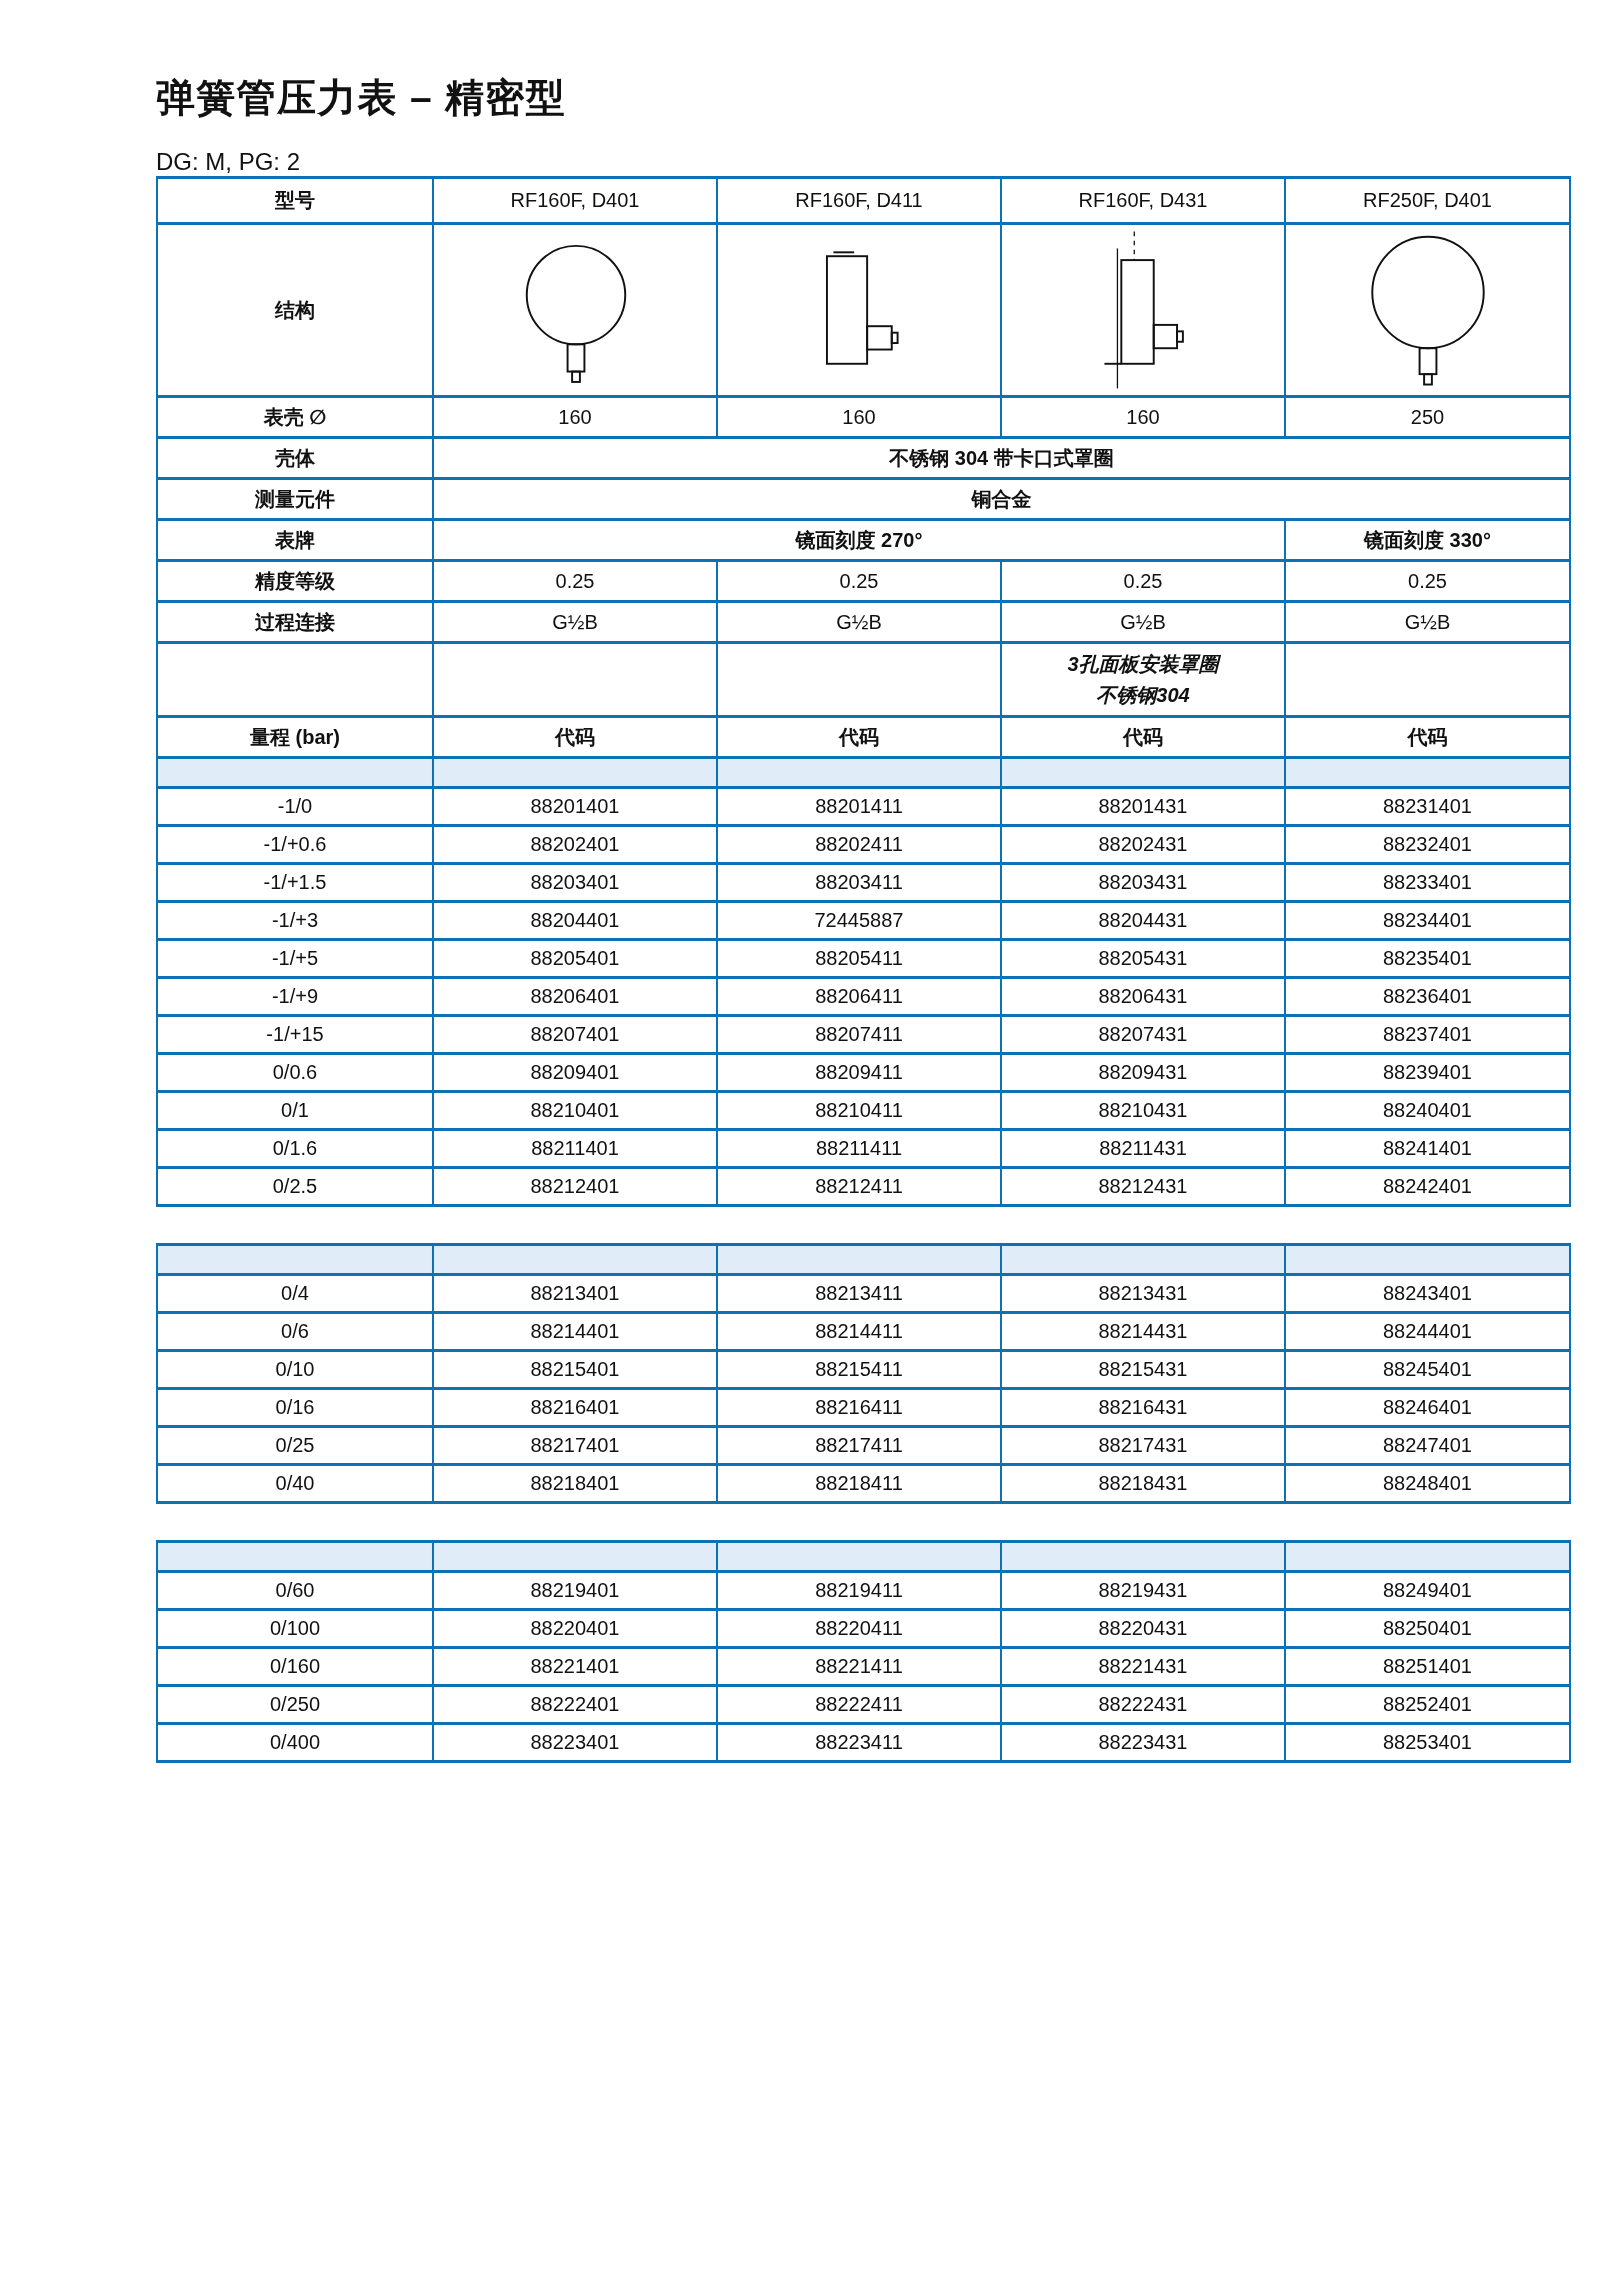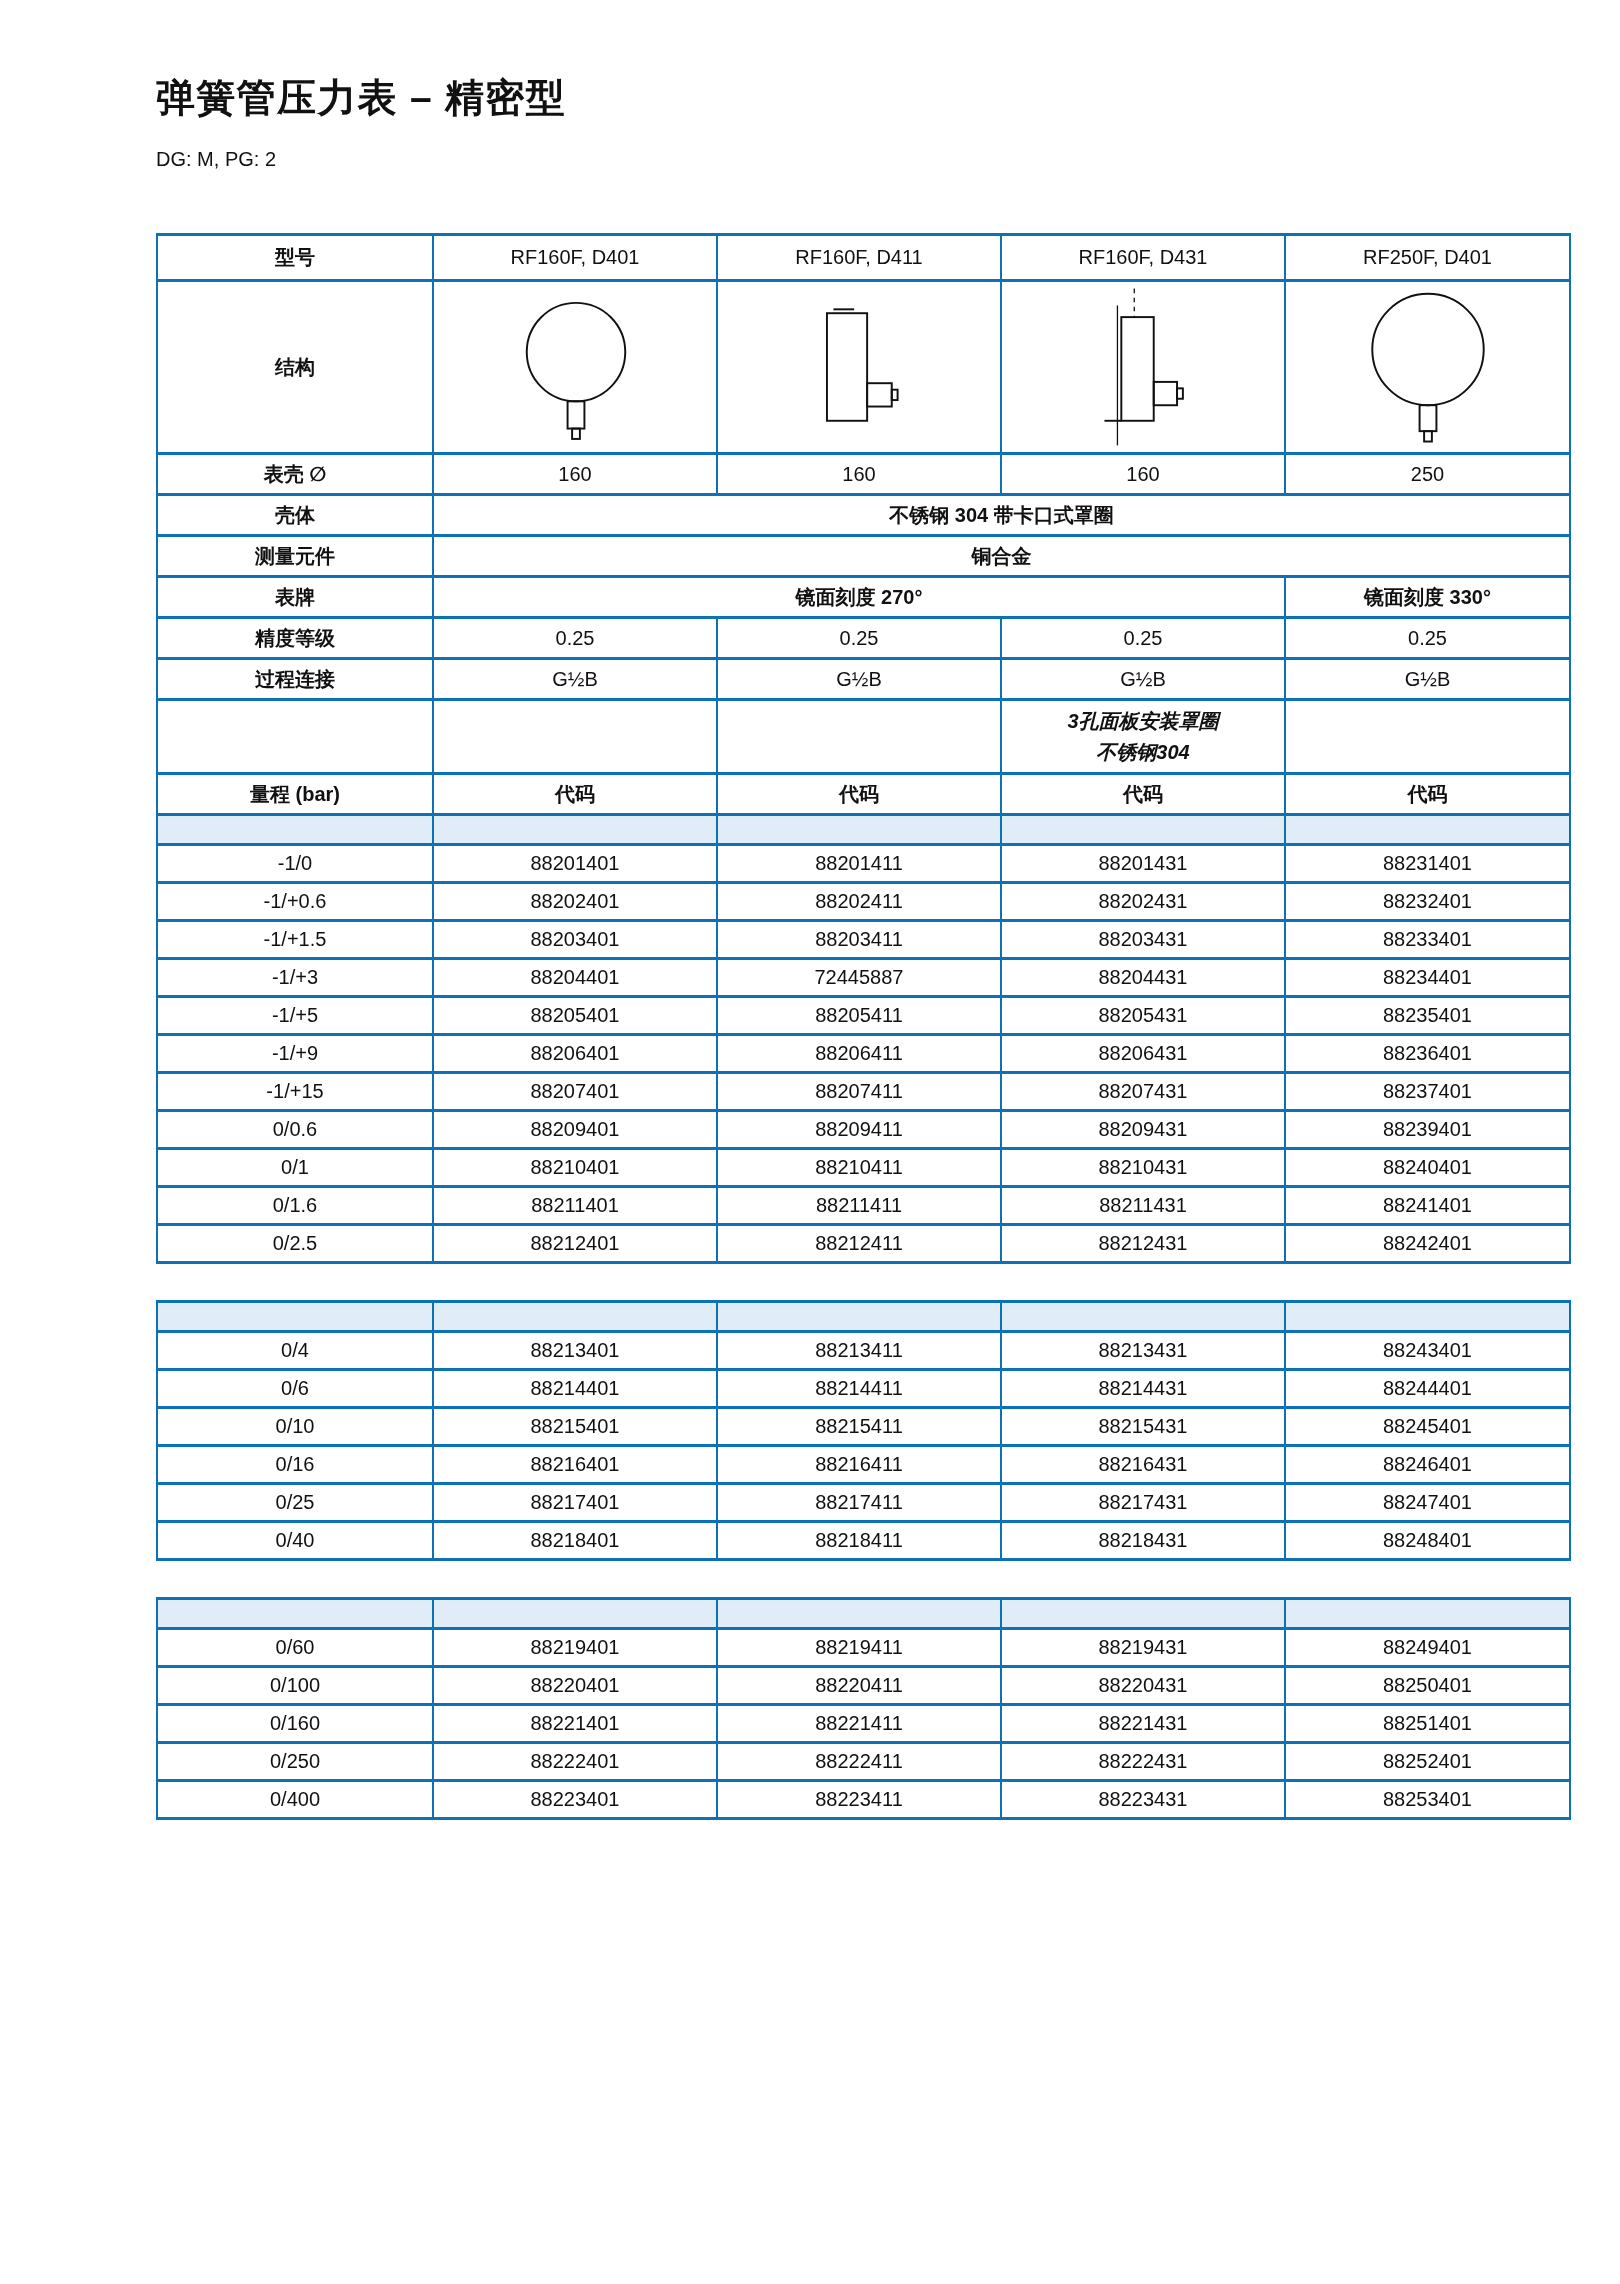--- a/index.html
+++ b/index.html
@@ -7,22 +7,22 @@
     --tint:#e0ecf7;
     --logoblue:#2c7fc2;
     --ink:#111;
   }
   html,body{margin:0;padding:0;background:#fff;}
   body{font-family:"Liberation Sans","DejaVu Sans",sans-serif;color:var(--ink);}
   .page{position:relative;width:1620px;height:1828px;background:#fff;overflow:hidden;}
   .content{position:absolute;left:156px;top:0;width:1413px;}
   .title{margin:0;padding-top:77px;font-size:39px;font-weight:bold;letter-spacing:1.3px;line-height:1.1;}
   .subtitle{margin-top:36px;font-size:24px;font-weight:bold;}
-  .meta{margin-top:28.6px;font-size:20px;}
-  table.sel{border-collapse:collapse;table-layout:fixed;width:1413px;margin-top:62px;}
+  .meta{margin-top:28.6px;font-size:24px;}
+  table.sel{border-collapse:collapse;table-layout:fixed;width:1413px;}
   table.sel td{
     border:2.6px solid var(--blue);
     border-top-width:3.2px;border-bottom-width:3.2px;
     font-size:20px;text-align:center;vertical-align:middle;padding:0;
     overflow:hidden;
   }
   td.lbl{text-align:left;padding-left:11.7px;font-weight:bold;}
   td.plain{font-weight:normal;}
   td.b{font-weight:bold;}
   tr.r-model td{height:43px;}

